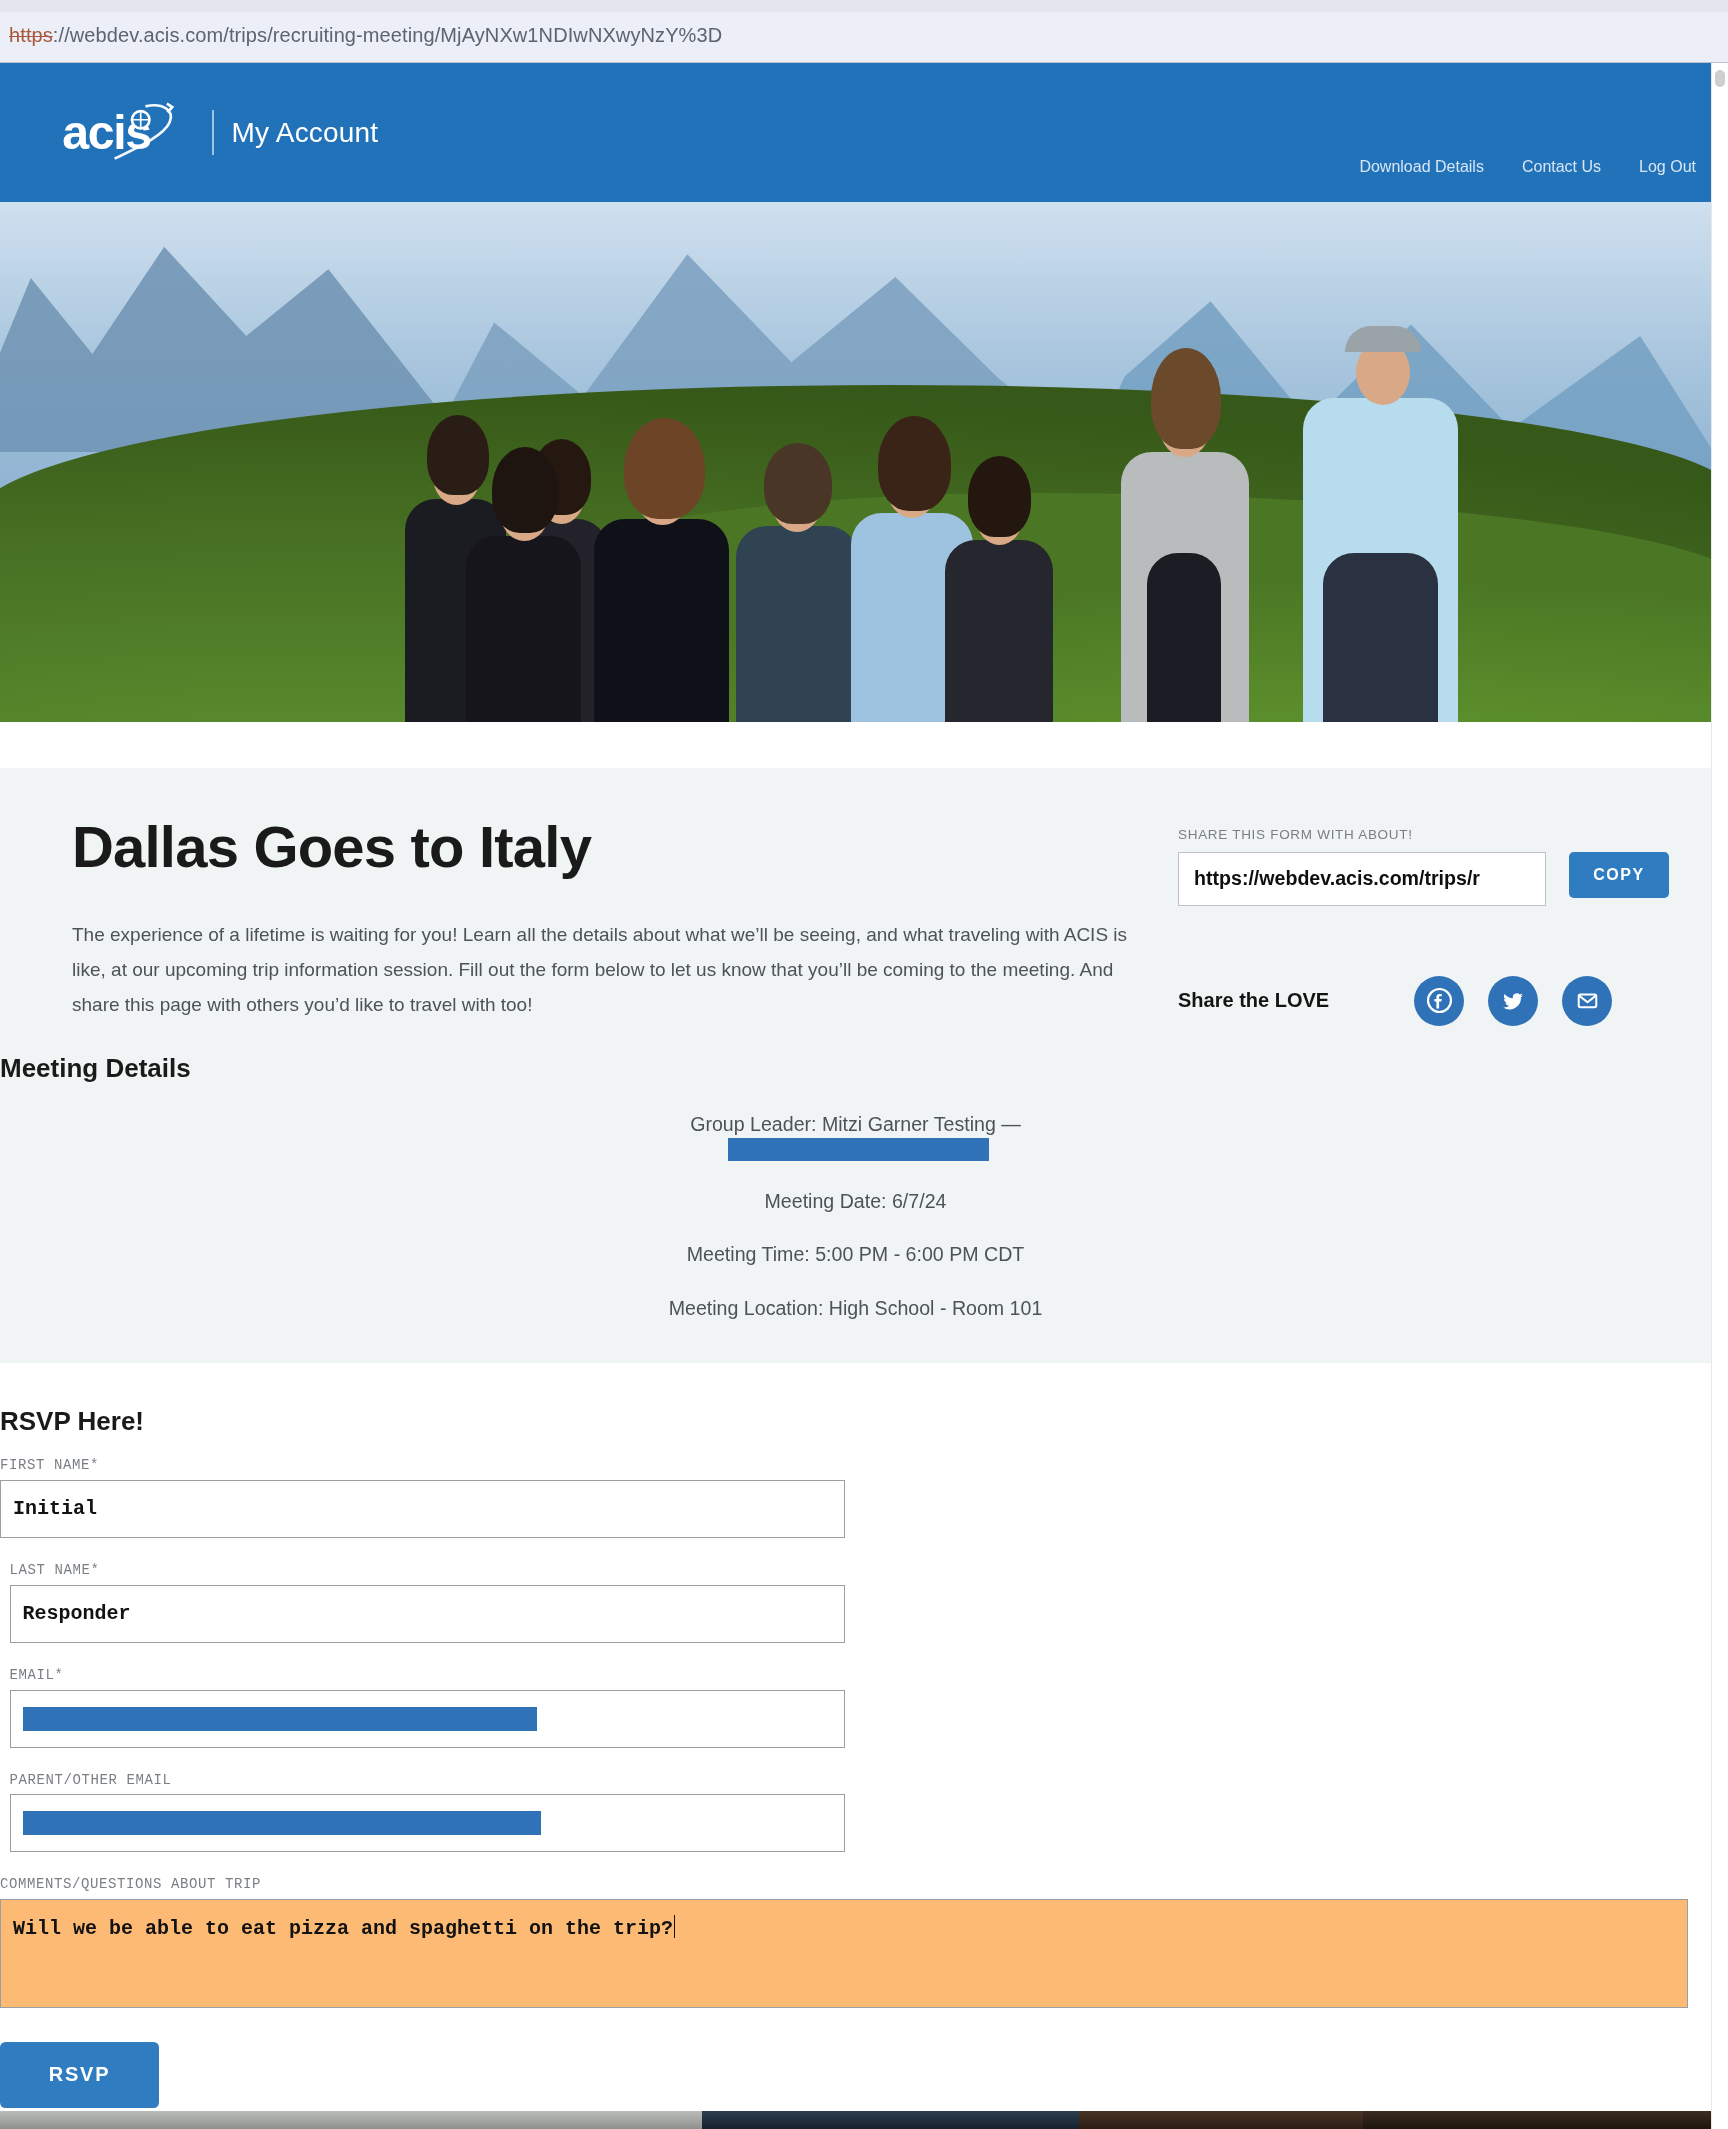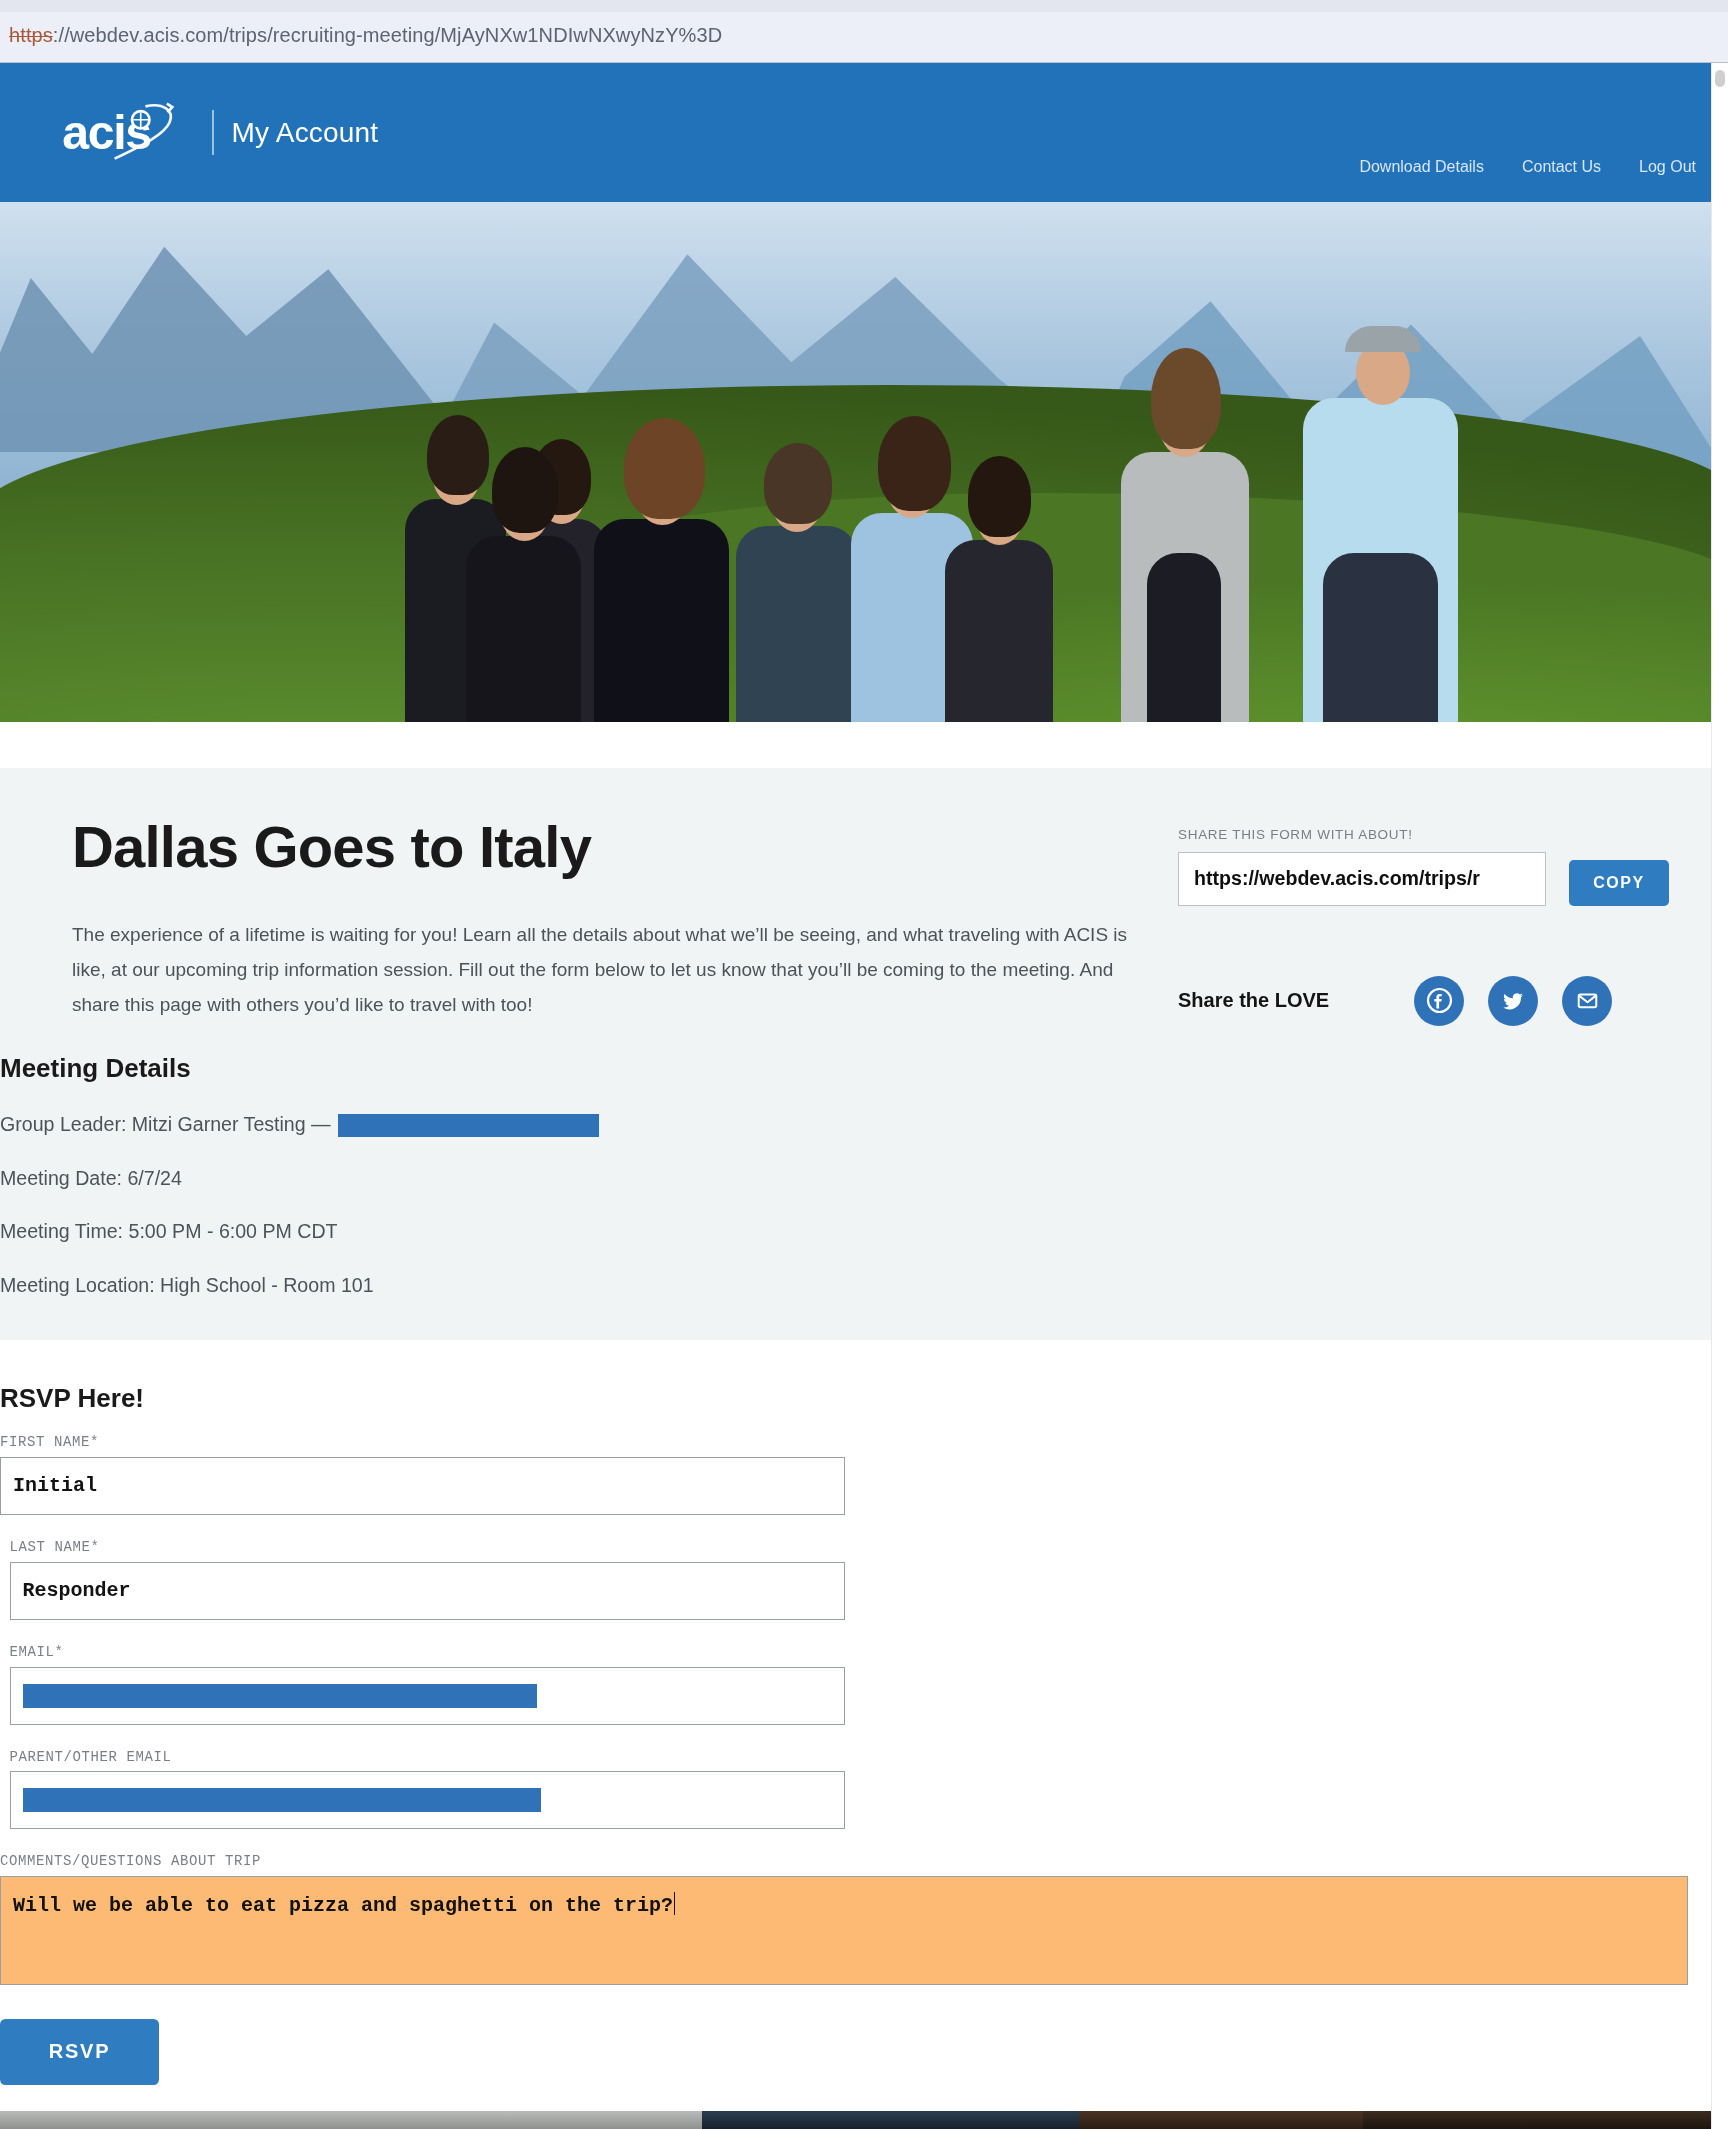--- a/index.html
+++ b/index.html
@@ -238,21 +238,21 @@
     width: 533px;
   }
   .share-label {
     font-size: 13.5px;
     letter-spacing: 0.7px;
     color: #7a7f85;
     margin-bottom: 9.5px;
   }
   .share-row {
     display: flex;
-    align-items: flex-end;
+    align-items: flex-start;
     gap: 23px;
   }
   .share-url-box {
     width: 368px;
     height: 54px;
     background: #ffffff;
     border: 1.4px solid #bdc2c7;
     display: flex;
     align-items: center;
     padding: 0 15px;
@@ -308,20 +308,21 @@
     margin: 31px 0 0 0;
     padding-left: 0;
   }
   .meeting-line {
     font-size: 19.6px;
     color: #4c5359;
     margin-top: 28px;
     display: flex;
     align-items: center;
     line-height: 1.3;
+    flex-direction: column;
   }
   .meeting-line:first-of-type { margin-top: 26px; }
   .redact {
     display: inline-block;
     background: #2f72b8;
     height: 23px;
     vertical-align: middle;
     margin-left: 6.8px;
   }
 

